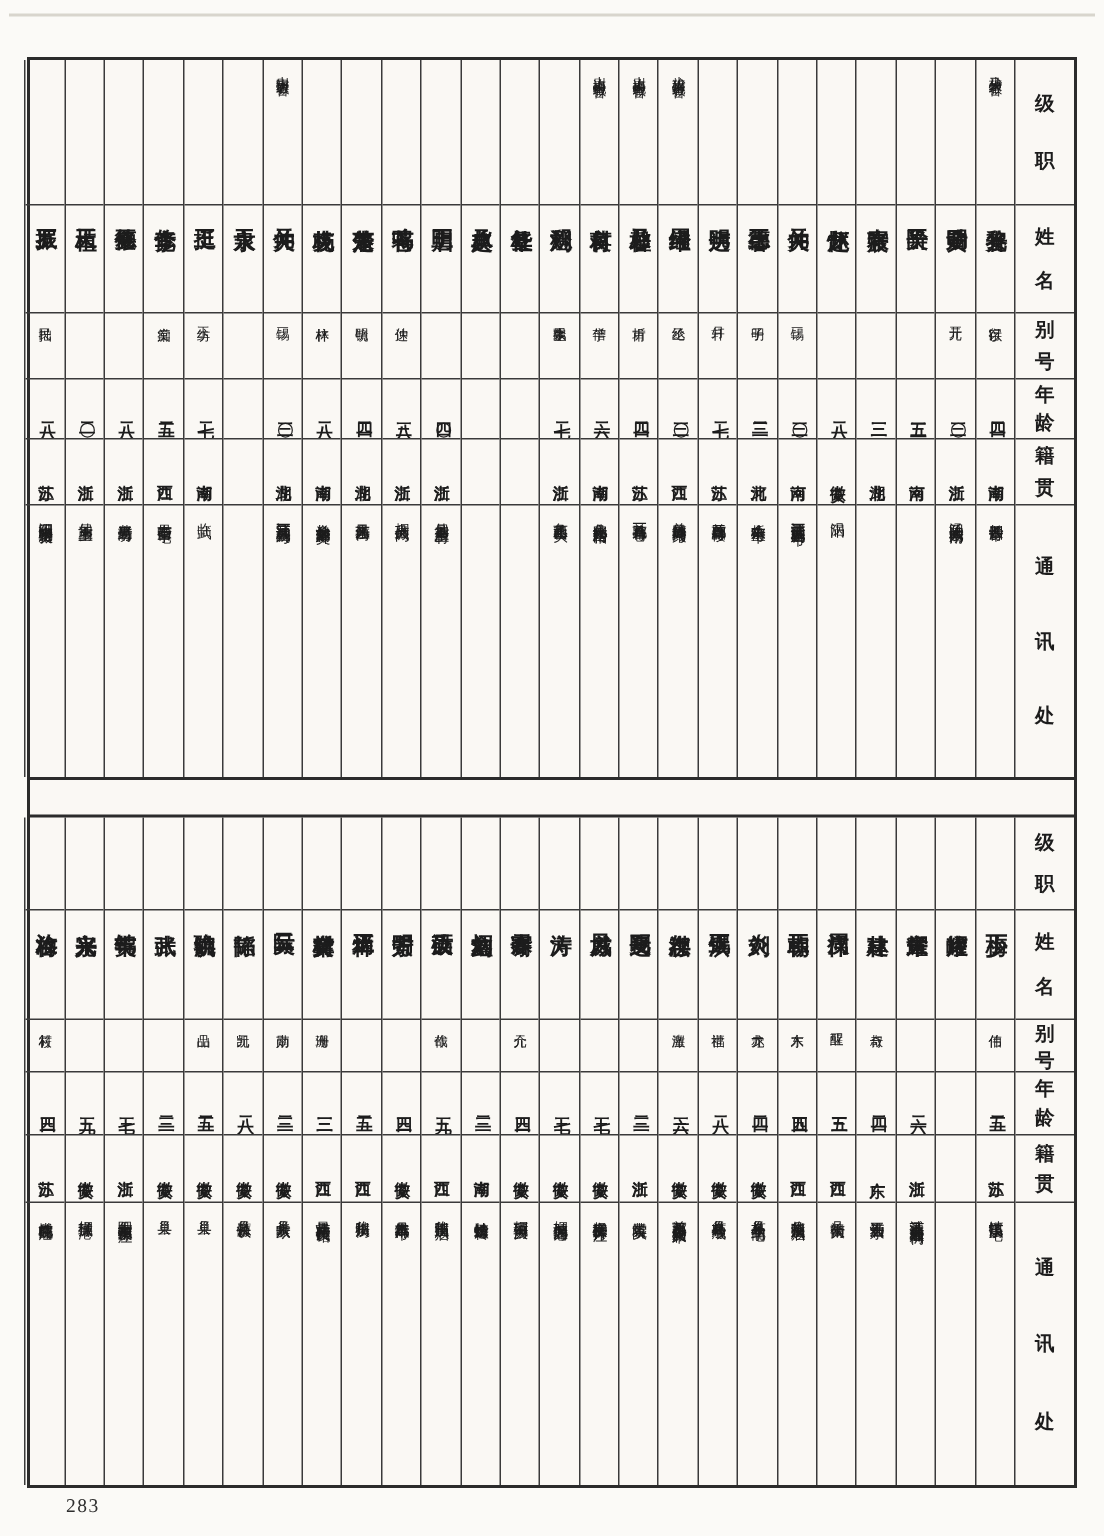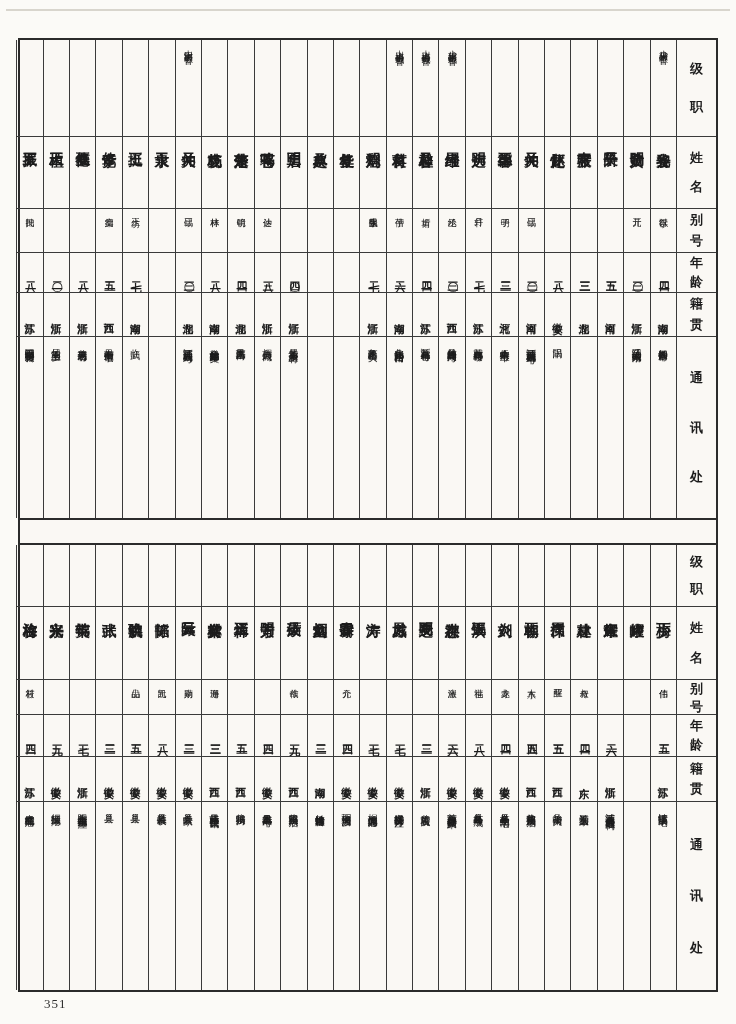--- a/index.html
+++ b/index.html
@@ -1134,13 +1134,13 @@
           <span class="vtext">江苏</span>
         </div>
         <div class="cell c-addr">
           <span class="vtext">本城北门桥虹庙</span>
         </div>
       </div>
     </div>
 
 </div>
 
-<div class="page-number">351</div>
+<div class="page-number">283</div>
 
 </body></html>

